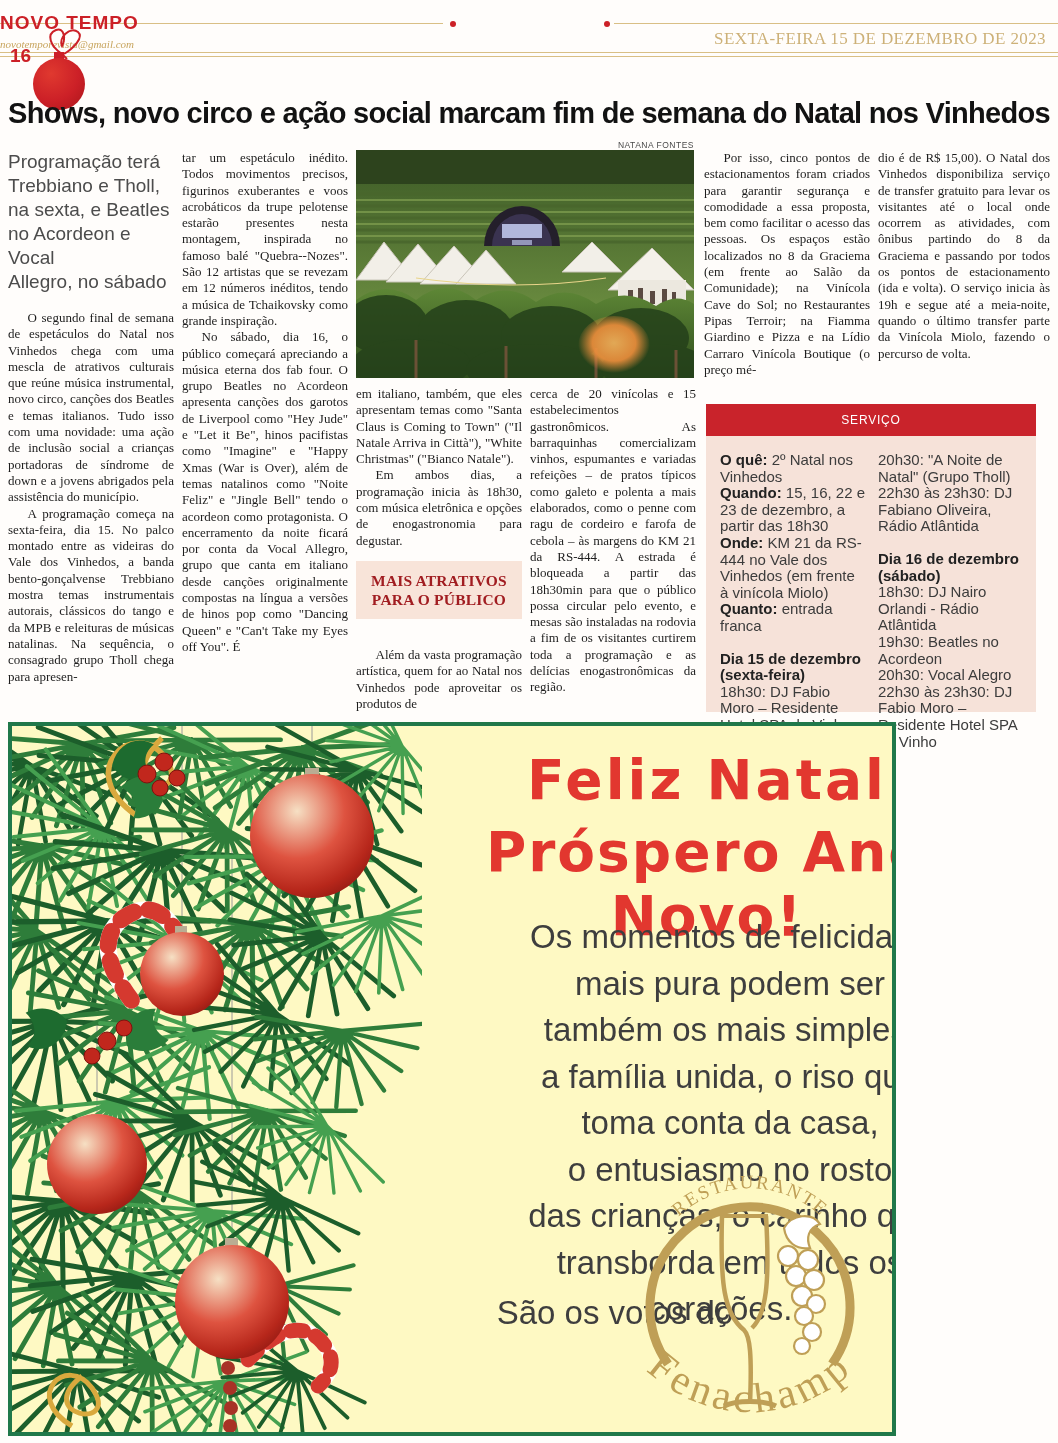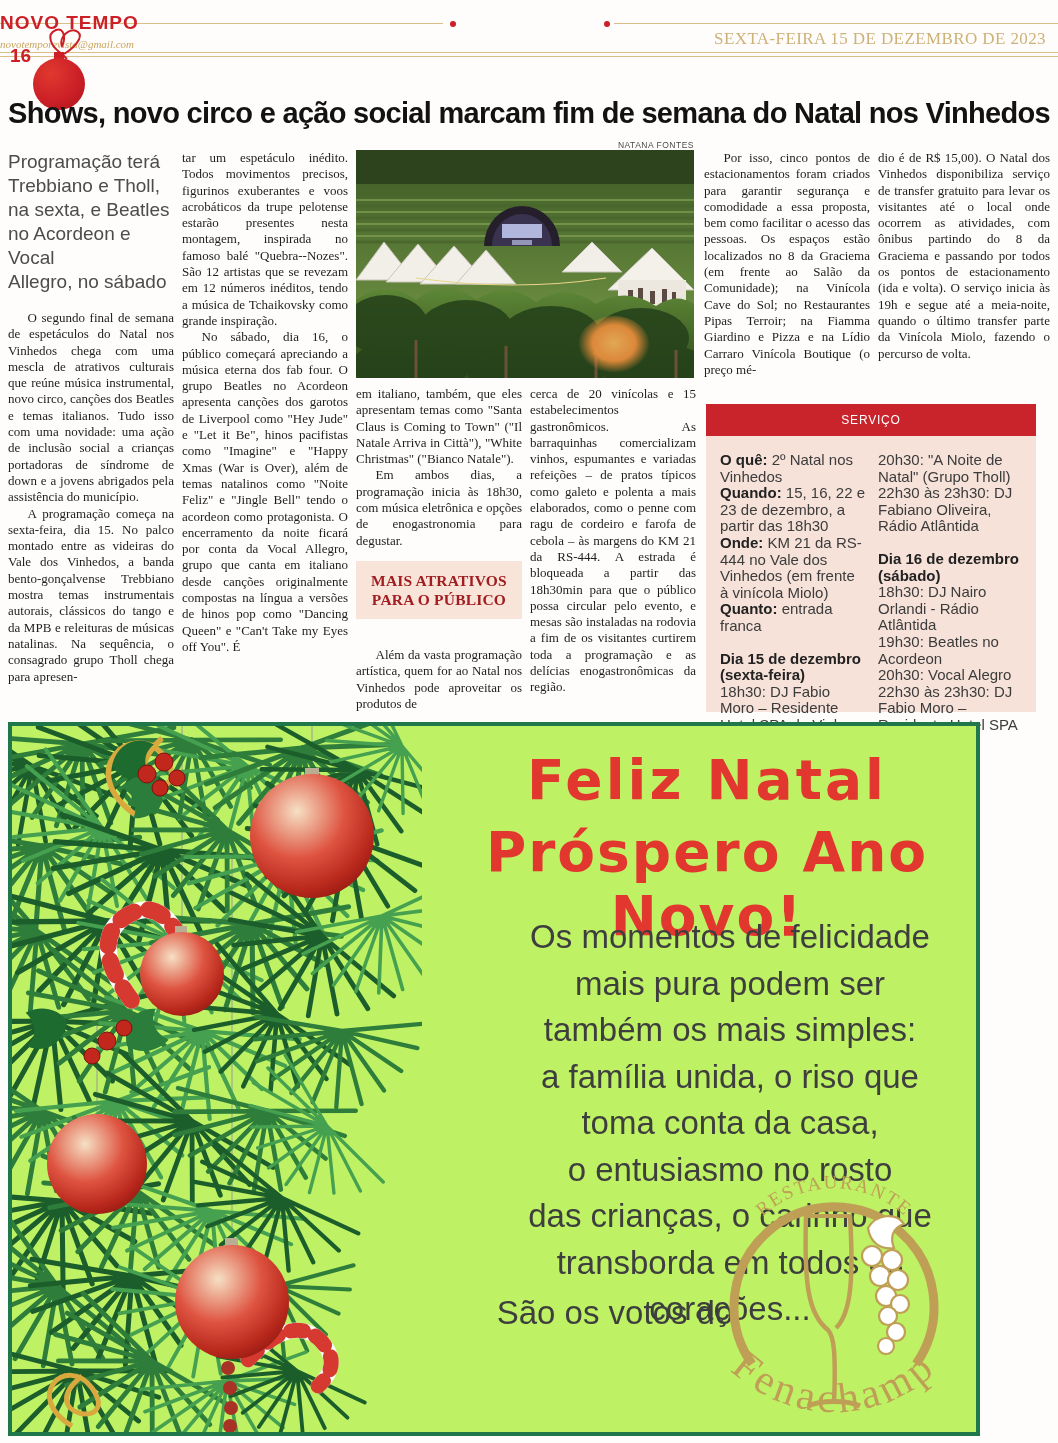--- a/index.html
+++ b/index.html
@@ -47,22 +47,22 @@
   .svc { position:absolute; left:706px; top:404px; width:330px; height:308px; }
   .svc-head { height:32px; background:#c9232b; color:#ffffff; text-align:center;
     font-family:"Liberation Sans",sans-serif; font-weight:normal; font-size:12px;
     line-height:32px; letter-spacing:0.8px; }
   .svc-body { position:relative; height:276px; background:#f6e2d9;
     font-family:"Liberation Sans",sans-serif; font-size:15px; line-height:16.6px; color:#3c3c3c; }
   .svc-col { position:absolute; top:16px; }
   .svc-col b { color:#222; }
   .svc-gap { height:16px; }
   
-  .ad { position:absolute; left:8px; top:722px; width:972px; height:714px;
-    border:4px solid #20784a; background:#bef264; overflow:hidden; }
+  .ad { position:absolute; left:8px; top:722px; width:888px; height:714px;
+    border:4px solid #20784a; background:#fef9c3; overflow:hidden; }
   .ad-deco { position:absolute; left:0; top:0; }
   .ad-title { position:absolute; left:370px; top:22px; width:650px; text-align:center;
     font-family:"DejaVu Sans",sans-serif; font-weight:bold; color:#e2372f; }
   .ad-title .t1 { font-size:55px; letter-spacing:3px; }
   .ad-title .t2 { font-size:55px; letter-spacing:2px; margin-top:8px; }
   .ad-msg { position:absolute; left:388px; top:188px; width:660px; text-align:center;
     font-family:"Liberation Sans",sans-serif; font-size:33px; line-height:46.5px; color:#3e3e3e; }
   .ad-signoff { position:absolute; left:368px; top:568px; width:470px; text-align:center;
     font-family:"Liberation Sans",sans-serif; font-size:33px; color:#3e3e3e; }
   .ad-logo { position:absolute; right:8px; top:428px; }

